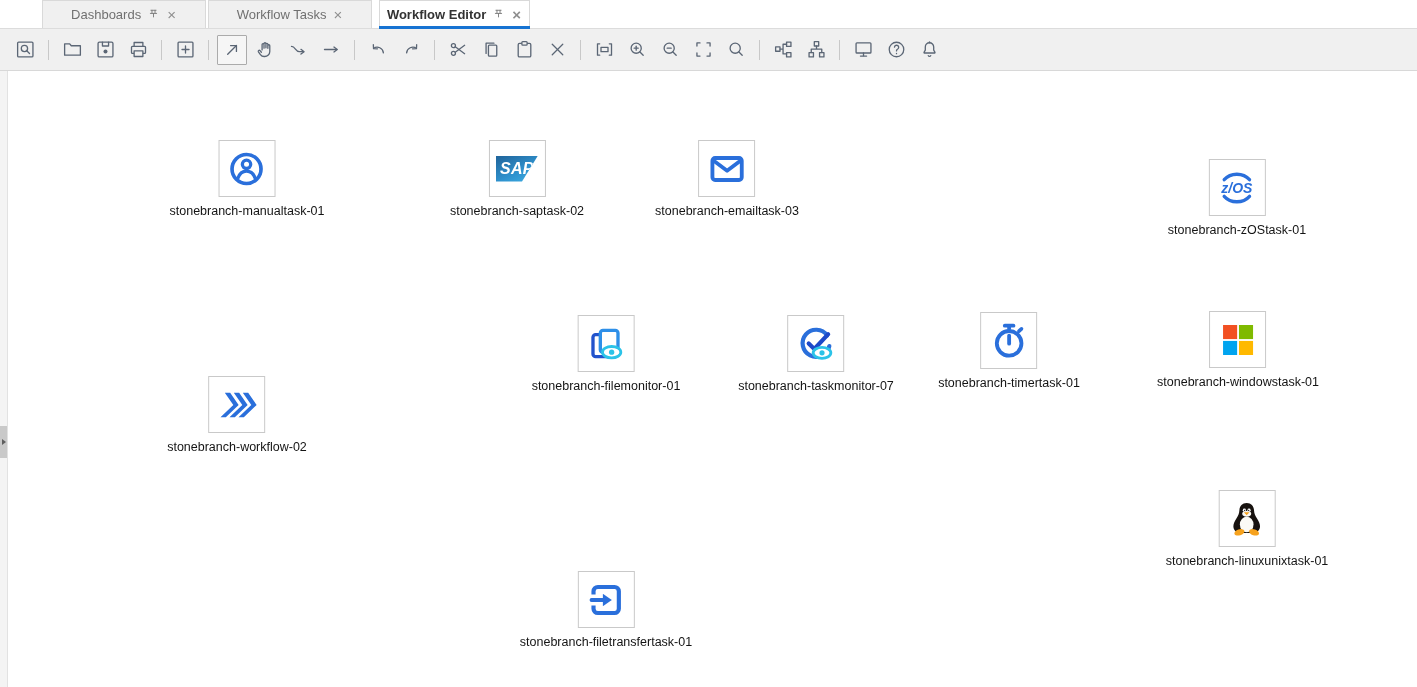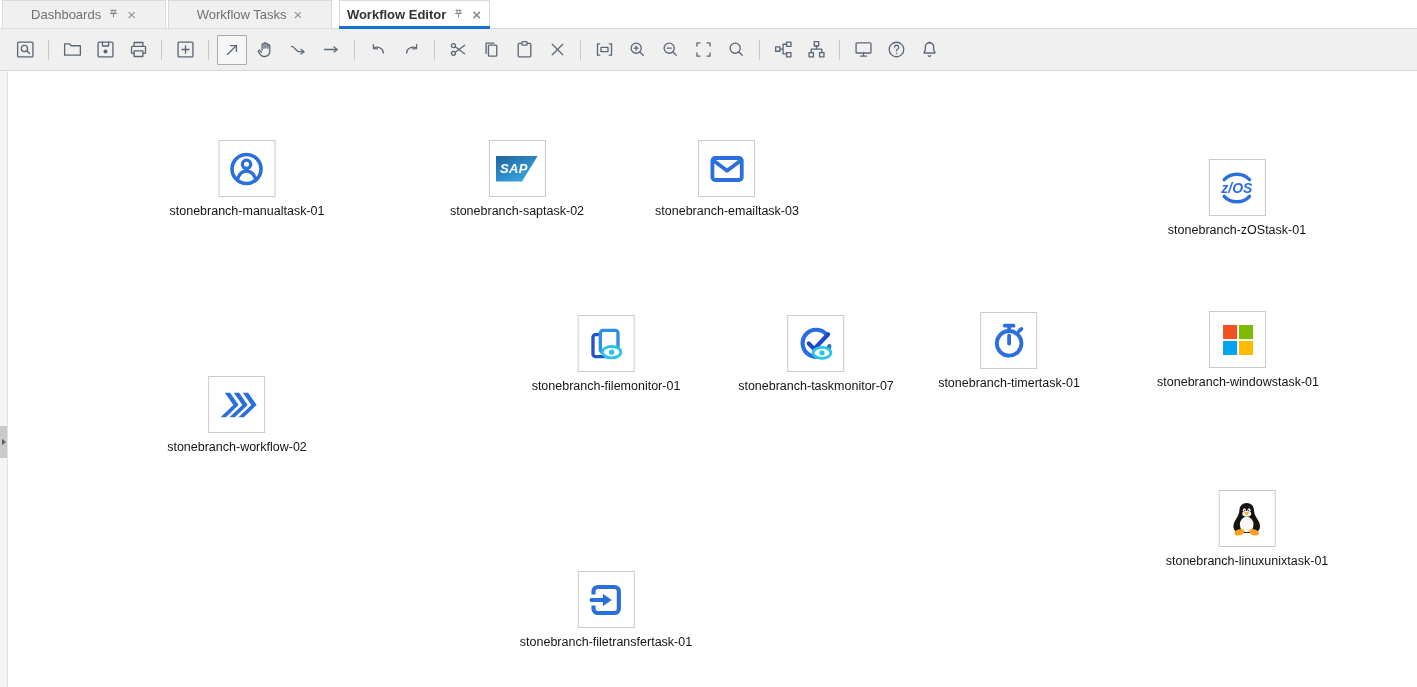--- a/index.html
+++ b/index.html
@@ -1,21 +1,21 @@
 <!DOCTYPE html>
 <html style="--accent: #1673d2;"><head>
 <meta charset="utf-8">
 <style>
   html,body{margin:0;padding:0;background:#fff;}
   .app{width:1417px;height:687px;position:relative;overflow:hidden;
        font-family:"Liberation Sans","DejaVu Sans",sans-serif;background:#fff;}
 
   
   .tabbar{height:28px;display:flex;align-items:stretch;background:#fff;
-          border-bottom:1px solid #dcdcdc;position:relative;}
+          border-bottom:1px solid #dcdcdc;position:relative;padding-left:40px;}
   .tab{width:164px;display:flex;align-items:center;justify-content:center;gap:6px;
        background:#f0f0f0;border:1px solid #d9d9d9;border-bottom:none;margin-left:2px;
        font-size:13px;color:#707070;cursor:pointer;position:relative;box-sizing:border-box;}
   .tab:first-child{margin-left:2px;}
   .tab.active{background:#fff;color:#333;font-weight:bold;width:151px;margin-left:7px;}
   .tab.active::after{content:"";position:absolute;left:-1px;right:-1px;bottom:-1px;height:3px;
        background:var(--accent,#1673d2);}
   .tab-label{white-space:nowrap;}
   .tab-pin{display:inline-flex;align-items:center;}
   .tab-close{color:#8f8f8f;font-size:15px;line-height:1;padding:0 1px;}
@@ -41,21 +41,21 @@
   .node{position:absolute;transform:translateX(-50%);display:flex;flex-direction:column;
         align-items:center;cursor:move;}
   .node-box{width:57px;height:57px;background:#fff;border:1px solid #c9c9c9;
         display:flex;align-items:center;justify-content:center;box-sizing:border-box;}
   .node-icon{display:flex;align-items:center;justify-content:center;}
   .node-label{margin-top:7px;font-size:12.5px;color:#141414;white-space:nowrap;}
 
   .sap-logo{display:block;width:42px;height:26px;
         background:linear-gradient(155deg,#21679e 5%,#2f93cf 60%,#3fb0e4 100%);
         clip-path:polygon(0 0,100% 0,62% 100%,0 100%);
-        color:#fff;font-style:italic;font-weight:bold;font-size:13px;line-height:25px;
+        color:#fff;font-style:italic;font-weight:bold;font-size:16px;line-height:25px;
         padding-left:4px;box-sizing:border-box;letter-spacing:.3px;}
 </style>
 </head>
 <body>
 
 <div class="app">
   <div class="tabbar">
       <div class="tab">
         <span class="tab-label">Dashboards</span>
         <span class="tab-pin">

